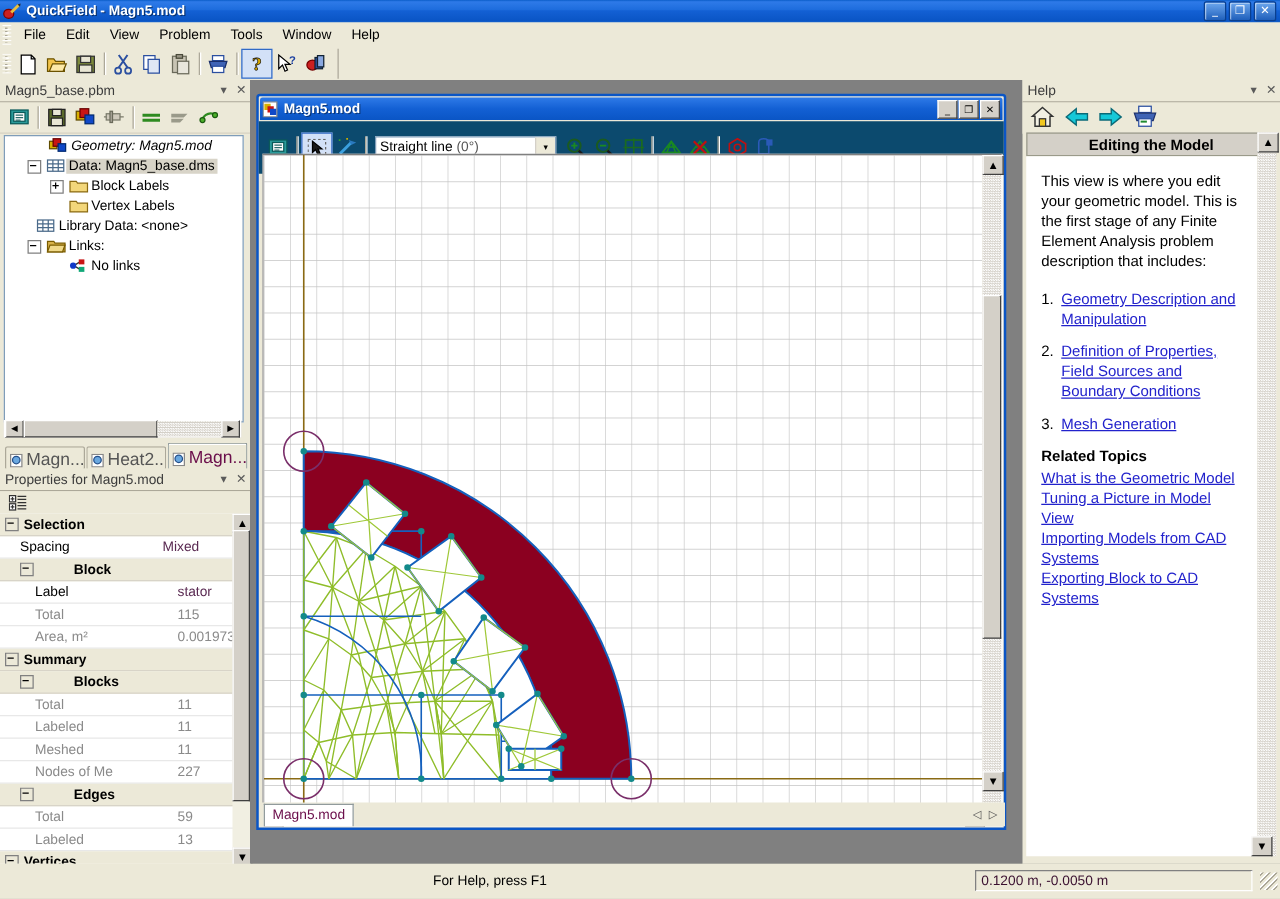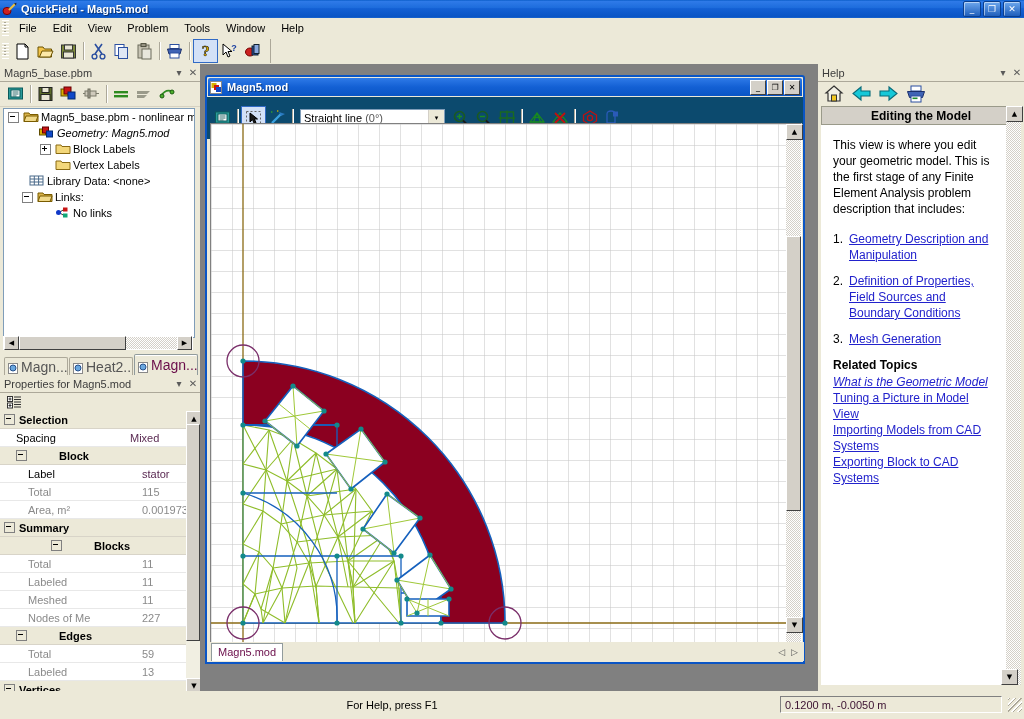--- a/index.html
+++ b/index.html
@@ -346,42 +346,42 @@
             <svg width="17" height="16" viewBox="0 0 17 16">
                 <path d="M2 10 q5 -8 12 -4" fill="none" stroke="#2e8b20" stroke-width="1.6"></path>
                 <circle cx="3" cy="10" r="2" fill="#4caf2a" stroke="#1a5a10"></circle>
                 <circle cx="13" cy="6" r="2" fill="#4caf2a" stroke="#1a5a10"></circle>
               </svg>
           </span>
         </div>
 
         <div class="treebody">
 
-          <div class="trow" style="padding-left:4px;">
-            <span class="tbox"></span>
-            <span class="ico" style="margin-left:4px;">
-              <svg width="16" height="13" viewBox="0 0 16 13">
-                  <path d="M1 3 h5 l1 1.5 h8 v7 h-14 z" fill="#d8b24a" stroke="#7a5c00"></path>
-                  <path d="M1 11.5 l2-5.5 h12 l-2 5.5 z" fill="#f0d98a" stroke="#7a5c00"></path>
-                </svg>
-            </span>
-            <span class="lbl">Magn5_base.pbm - nonlinear m</span>
-          </div>
 
           <div class="trow" style="padding-left:31px;font-style:italic;">
             <span class="ico" style="margin-left:4px;">
               <svg width="16" height="13" viewBox="0 0 16 13">
                   <rect x="0.5" y="3" width="6" height="6" fill="#d8b000" stroke="#604c00"></rect>
                   <rect x="3.5" y="1" width="6" height="6" fill="#c81515" stroke="#600"></rect>
                   <rect x="7.5" y="5" width="6" height="6" fill="#1048c8" stroke="#002a70"></rect>
                 </svg>
             </span>
             <span class="lbl">Geometry: Magn5.mod</span>
           </div>
 
+          <div class="trow selected" style="padding-left:4px;">
+            <span class="tbox" style="margin-left:14px;"></span>
+            <span class="ico" style="margin-left:4px;">
+              <svg width="16" height="13" viewBox="0 0 16 13">
+                  <rect x="1" y="2" width="13" height="9" fill="#fff" stroke="#4a6a8a"></rect>
+                  <path d="M1 5 h13 M1 8 h13 M5.3 2 v9 M9.6 2 v9" stroke="#4a6a8a"></path>
+                </svg>
+            </span>
+            <span class="lbl">Data: Magn5_base.dms</span>
+          </div>
 
           <div class="trow" style="padding-left:4px;">
             <span class="tbox plus" style="margin-left:32px;"></span>
             <span class="ico" style="margin-left:4px;">
               <svg width="16" height="13" viewBox="0 0 16 13">
                   <path d="M1 3 h5 l1 1.5 h8 v7 h-14 z" fill="#f3d77a" stroke="#8a6a12"></path>
                 </svg>
             </span>
             <span class="lbl">Block Labels</span>
           </div>
@@ -517,21 +517,21 @@
             <span class="pval">0.00197371</span>
           </div>
           <div class="prow cat">
             <span class="pname" style="display:flex;align-items:center;padding-left:4px;">
               <span class="pbox"></span>
               <span>Summary</span>
             </span>
             <span class="pval"></span>
           </div>
           <div class="prow cat sub">
-            <span class="pname" style="display:flex;align-items:center;padding-left:16px;margin-left:35px;">
+            <span class="pname" style="display:flex;align-items:center;padding-left:16px;">
               <span class="pbox"></span>
               <span>Blocks</span>
             </span>
             <span class="pval"></span>
           </div>
           <div class="prow dim">
             <span class="pname" style="padding-left:28px;">Total</span>
             <span class="pval">11</span>
           </div>
           <div class="prow dim">
@@ -877,21 +877,21 @@
             <span class="num">2.</span>
             <span class="hlink">Definition of Properties, Field Sources and Boundary Conditions</span>
           </li>
           <li>
             <span class="num">3.</span>
             <span class="hlink">Mesh Generation</span>
           </li>
         </ul>
         <div class="rt-title">Related Topics</div>
         <div class="rt-links">
-          <span class="hlink" style="display:block;font-style:italic;">What is the Geometric Model</span>
+          <span class="hlink" style="display:block;">What is the Geometric Model</span>
           <span class="hlink" style="display:block;">Tuning a Picture in Model View</span>
           <span class="hlink" style="display:block;">Importing Models from CAD Systems</span>
           <span class="hlink" style="display:block;">Exporting Block to CAD Systems</span>
         </div>
       </div>
       <div class="helpvscroll">
         <span class="sbtn" style="width:15px;height:14px;">▲</span>
         <span class="sbtn" style="width:15px;height:14px;position:absolute;right:3px;bottom:0;">▼</span>
       </div>
     </div>

